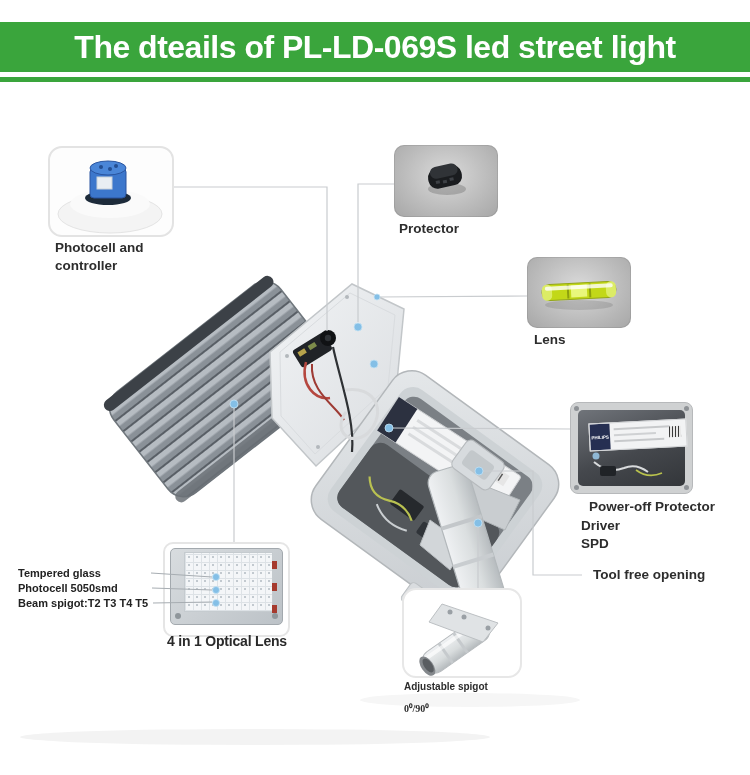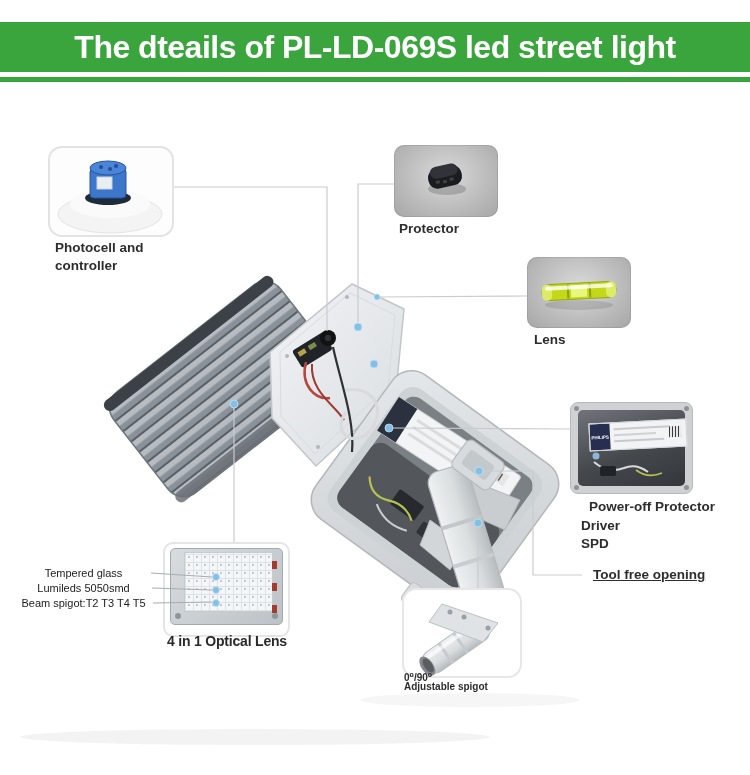--- a/index.html
+++ b/index.html
@@ -37,21 +37,21 @@
   .lens-frame{position:absolute;left:5px;top:4px;right:5px;bottom:10px;border-radius:5px;
         background:linear-gradient(135deg,#d8dcdf 0%,#bcc2c7 100%);border:1px solid #a3a9ae;}
   .lens-panel{position:absolute;left:13px;top:3px;right:9px;bottom:12px;background:#f4f6f8;border:1px solid #c5cbcf;
         background-image:
           radial-gradient(circle,#c2c9cf 1.2px,transparent 1.4px),
           repeating-linear-gradient(0deg,#dde2e6 0 1px,transparent 1px 8px),
           repeating-linear-gradient(90deg,#dde2e6 0 1px,transparent 1px 8px);
         background-size:8px 8px,auto,auto;}
   .lens-clip{position:absolute;width:5px;height:8px;background:#a63a2e;right:5px;}
   .lens-screw{position:absolute;width:6px;height:6px;border-radius:50%;background:#8f969b;}
-  .ann{position:absolute;left:18px;width:131px;text-align:center;font-size:11px;font-weight:400;color:#222;white-space:nowrap;}
+  .ann{position:absolute;left:18px;width:131px;text-align:left;font-size:11px;font-weight:700;color:#222;white-space:nowrap;}
   .caption{position:absolute;left:164px;top:633px;width:126px;text-align:center;font-size:14px;font-weight:700;
         color:#2a2a2a;letter-spacing:-0.2px;white-space:nowrap;}
   
   #spigot-box{border-radius:14px;background:#ffffff;border:2px solid #e7e7e7;}
   .big-lbl{position:absolute;font-size:10px;font-weight:700;color:#2d2d2d;white-space:nowrap;}
 </style>
 </head>
 <body>
 
 <div class="page">
@@ -221,34 +221,34 @@
     </div>
     <div class="po-screw" style="left:3px;top:3px;"></div>
     <div class="po-screw" style="right:3px;top:3px;"></div>
     <div class="po-screw" style="left:3px;bottom:3px;"></div>
     <div class="po-screw" style="right:3px;bottom:3px;"></div>
   </div>
   <div class="lbl" style="left:581px;top:498px;margin-left:8px;">Power-off Protector</div>
   <div class="lbl" style="left:581px;top:517px;text-align:right;">Driver</div>
   <div class="lbl" style="left:581px;top:535px;">SPD</div>
 
-  <div class="lbl" style="left:593px;top:566px;text-decoration:underline;">Tool free opening</div>
+  <div class="lbl" style="left:593px;top:566px;">Tool free opening</div>
 
   <div class="box" id="lens-box" style="left:163px;top:542px;width:127px;height:95px;">
     <div class="lens-frame">
       <div class="lens-panel"></div>
       <div class="lens-clip" style="top:12px;"></div>
       <div class="lens-clip" style="top:34px;"></div>
       <div class="lens-clip" style="top:56px;"></div>
       <div class="lens-screw" style="left:4px;bottom:5px;"></div>
       <div class="lens-screw" style="right:4px;bottom:5px;"></div>
     </div>
   </div>
   <div class="ann" style="top:567px;">Tempered glass</div>
-  <div class="ann" style="top:582px;">Lumileds 5050smd</div>
+  <div class="ann" style="top:582px;">Photocell 5050smd</div>
   <div class="ann" style="top:597px;">Beam spigot:T2 T3 T4 T5</div>
   <div class="caption">4 in 1 Optical Lens</div>
 
   <div class="box" id="spigot-box" style="left:402px;top:588px;width:120px;height:90px;">
     <svg width="116" height="86" viewBox="0 0 116 86">
       <g transform="rotate(-35 52 56)">
         <rect x="14" y="44" width="76" height="24" rx="11" fill="url(#armGrad2)" stroke="#b5b9bc"></rect>
         <rect x="38" y="44" width="3" height="24" fill="#c6cacd"></rect>
         <rect x="56" y="44" width="3" height="24" fill="#c6cacd"></rect>
         <rect x="18" y="47" width="68" height="4" rx="2" fill="rgba(255,255,255,.65)"></rect>
@@ -262,21 +262,21 @@
       <defs>
         <linearGradient id="armGrad2" x1="0" y1="0" x2="0" y2="1">
           <stop offset="0" stop-color="#f0f2f4"></stop>
             <stop offset=".6" stop-color="#d8dcdd"></stop>
             <stop offset="1" stop-color="#b5babd"></stop>
         </linearGradient>
       </defs>
     </svg>
   </div>
   <div class="big-lbl" style="left:404px;top:681px;">Adjustable spigot</div>
-  <div class="big-lbl" style="left:404px;top:672px;">0⁰/90⁰</div>
+  <div class="big-lbl" style="left:404px;top:701px;font-family:Liberation Serif, serif;">0⁰/90⁰</div>
 
   <svg class="abs" style="left:0;top:0;pointer-events:none;" width="750" height="775" viewBox="0 0 750 775">
     <g stroke="#c9cccf" stroke-width="1.2" fill="none">
       <polyline points="174,187 327,187 327,331"></polyline>
       <polyline points="394,184 358,184 358,322"></polyline>
       <polyline points="377,297 527,296"></polyline>
       <polyline points="391,428 570,429"></polyline>
       <polyline points="481,471 533,471 533,575 582,575"></polyline>
       <polyline points="478,527 478,588"></polyline>
       <polyline points="234,408 234,542"></polyline>

